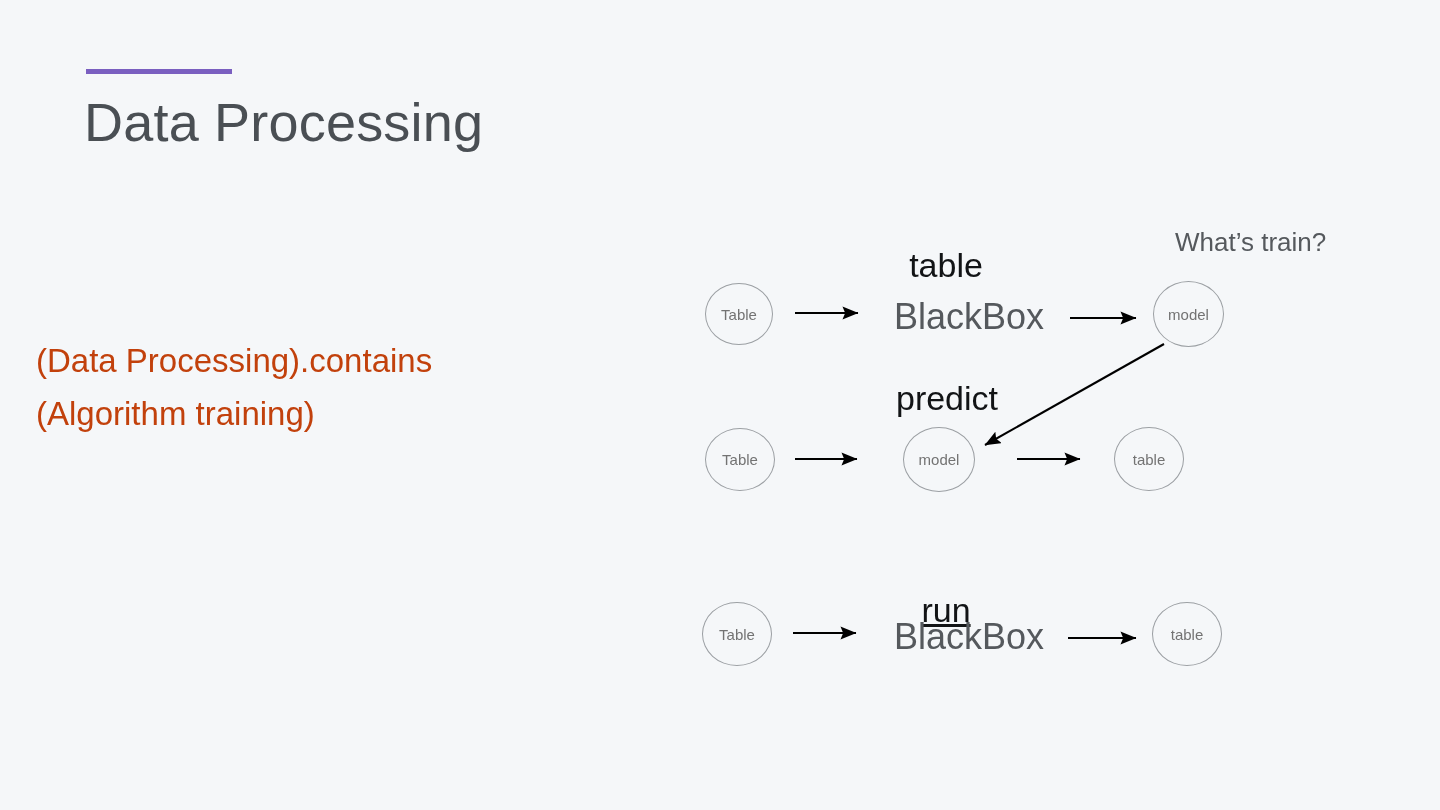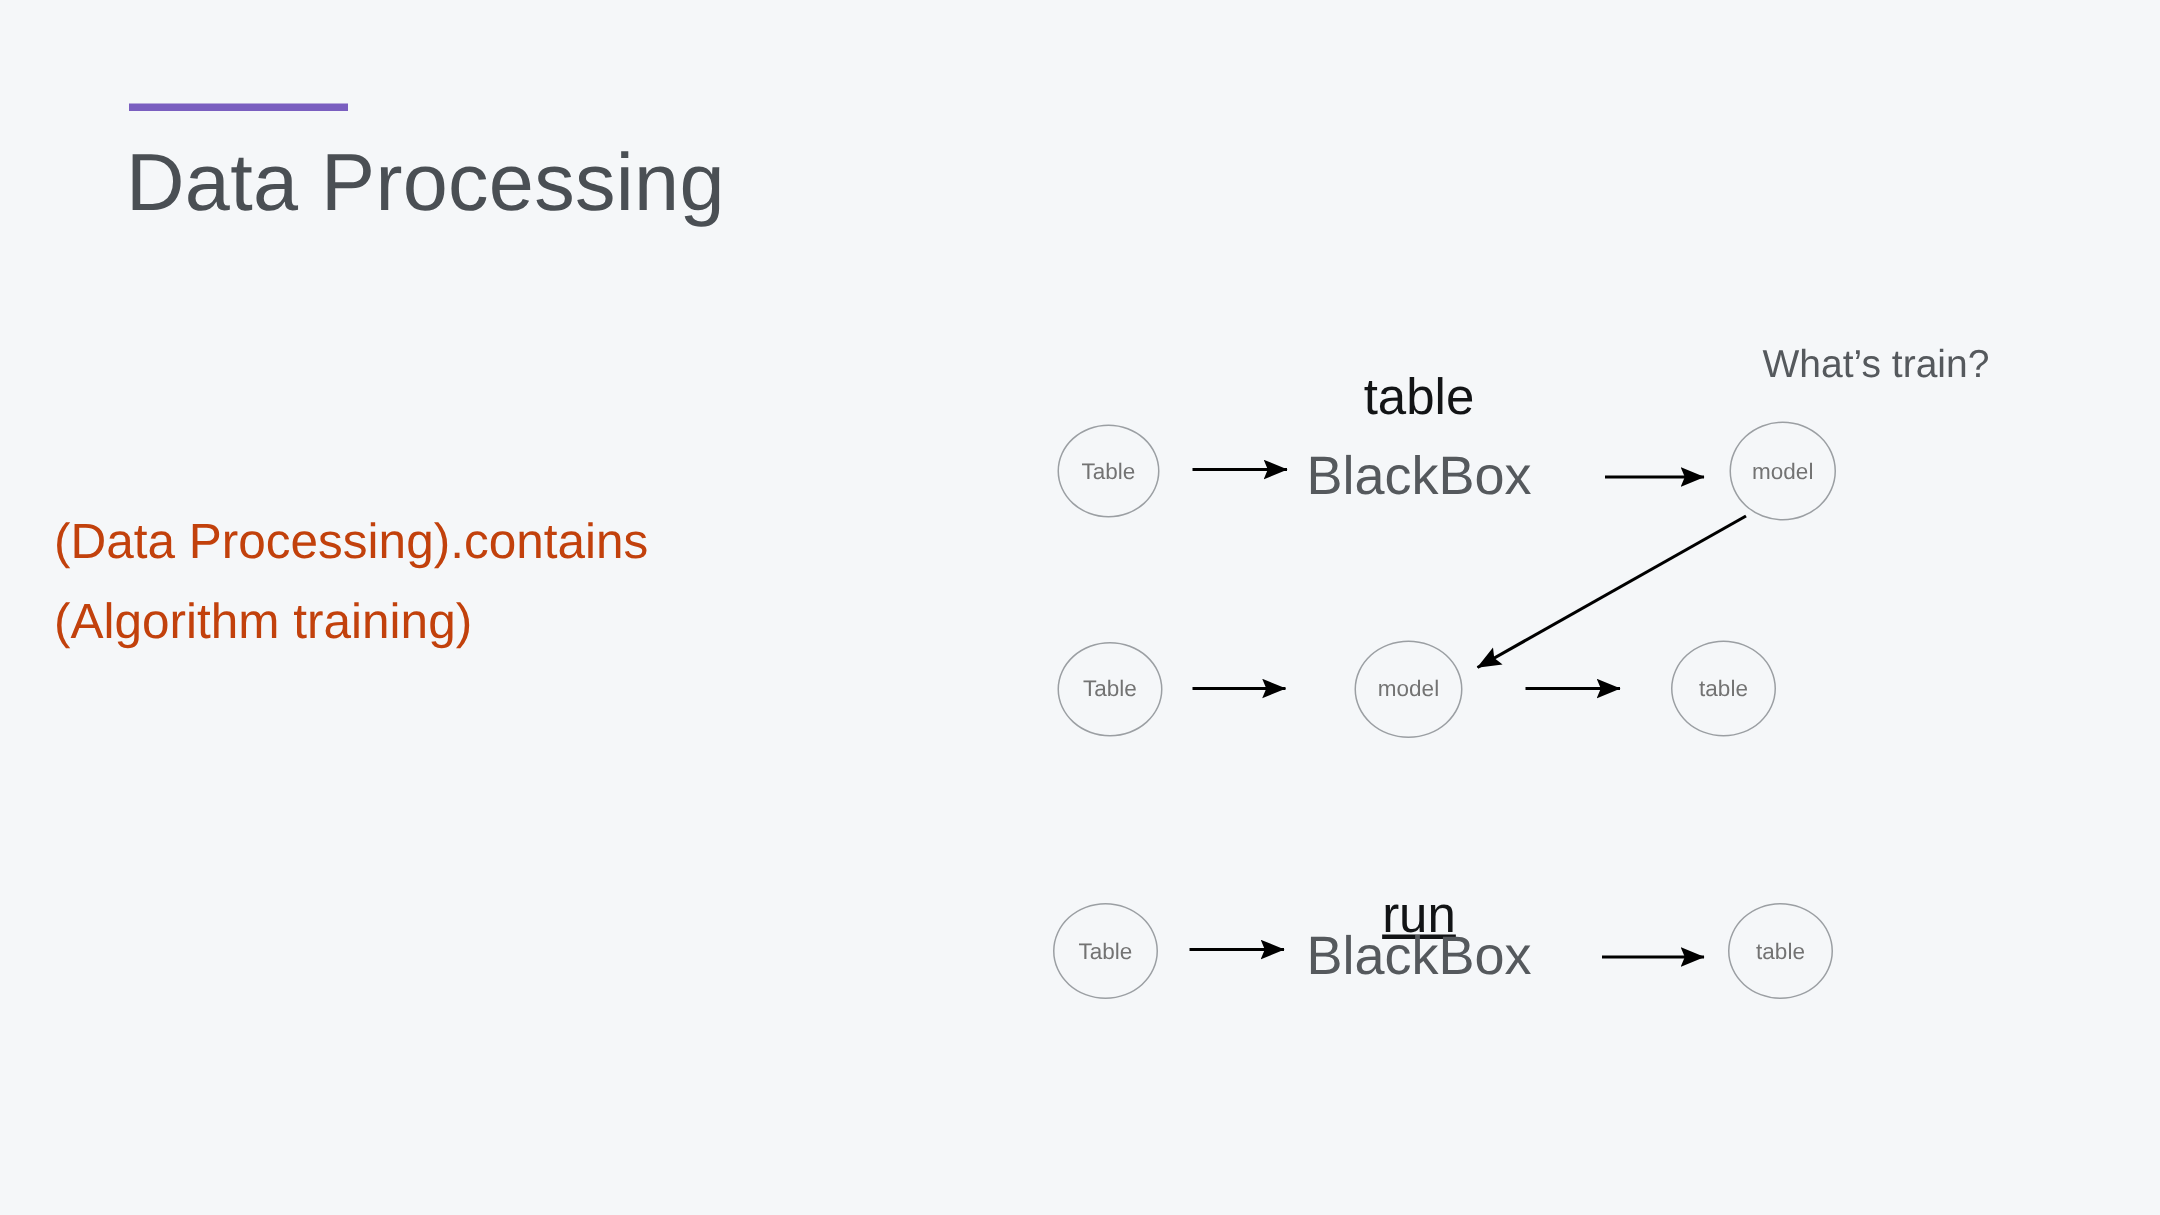--- a/index.html
+++ b/index.html
@@ -88,21 +88,21 @@
     white-space: nowrap;
     text-align: center;
     line-height: 1;
   }
   .box-label {
     position: absolute;
     font-size: 36px;
     color: #55595d;
     font-weight: 400;
     white-space: nowrap;
-    text-align: center;
+    text-align: right;
     line-height: 1;
   }
   .note-label {
     position: absolute;
     font-size: 26px;
     color: #55595d;
     font-weight: 400;
     white-space: nowrap;
     line-height: 1;
   }
@@ -166,20 +166,21 @@
     <div class="node" style="left:1153px; top:281px; width:71px; height:66px;">
       <span>model</span>
     </div>
 
     <div class="note-label" style="left:1175px; top:229px;">What’s train?</div>
 
     <div class="node" style="left:705px; top:428px; width:70px; height:63px;">
       <span>Table</span>
     </div>
 
+    <div class="op-label" style="left:841px; top:381px; width:212px;">predict</div>
 
     <div class="node" style="left:903px; top:427px; width:72px; height:65px;">
       <span>model</span>
     </div>
 
     <div class="node" style="left:1114px; top:427px; width:70px; height:64px;">
       <span>table</span>
     </div>
 
     <div class="node" style="left:702px; top:602px; width:70px; height:64px;">

